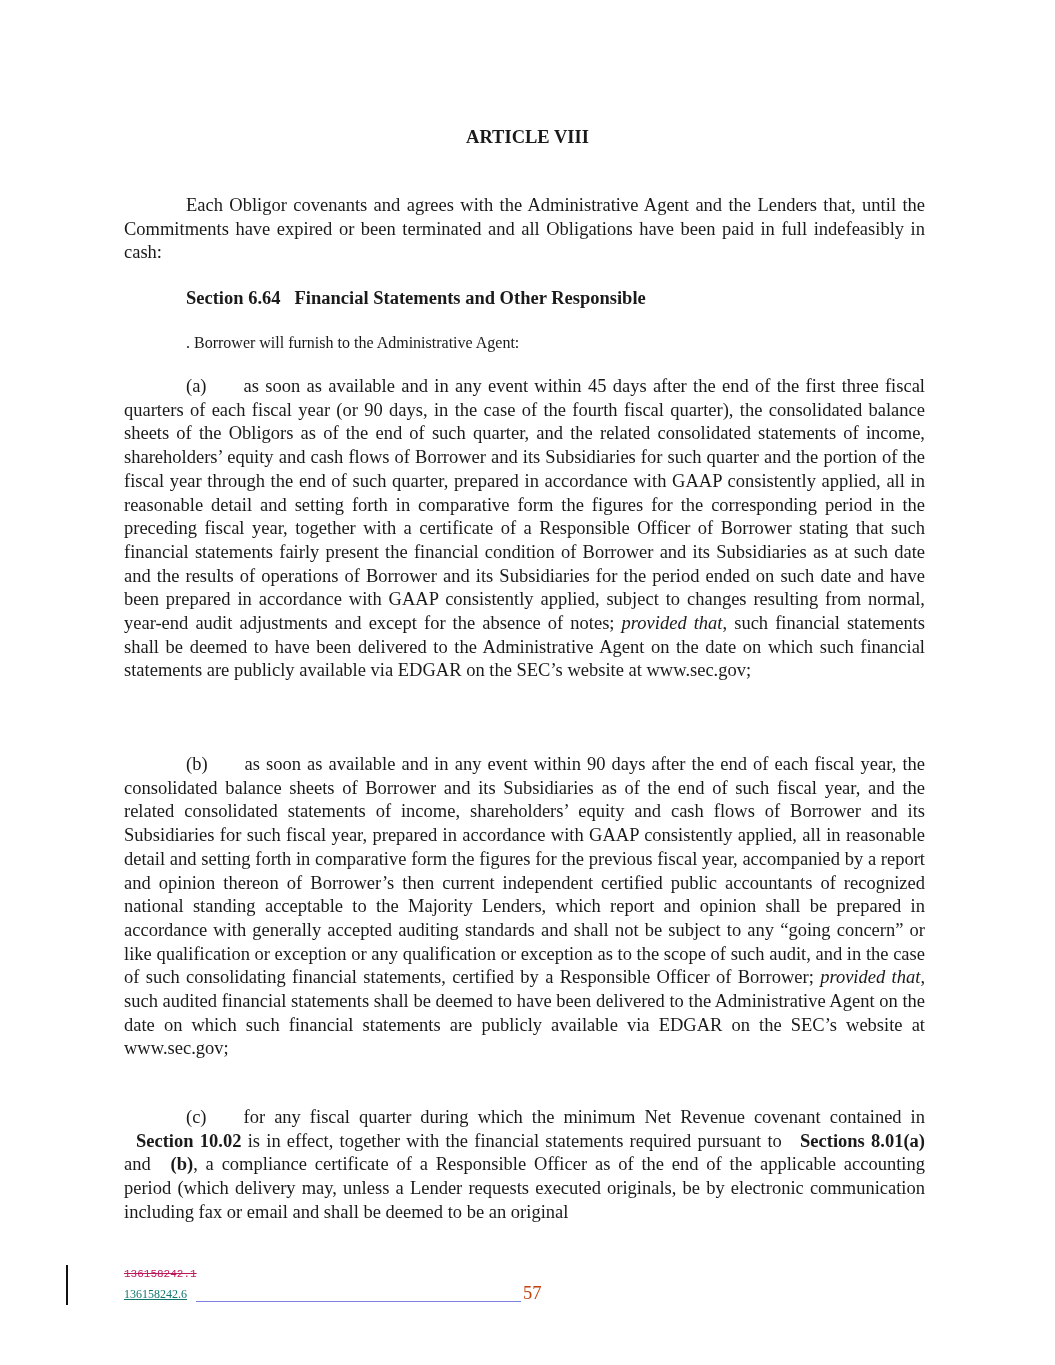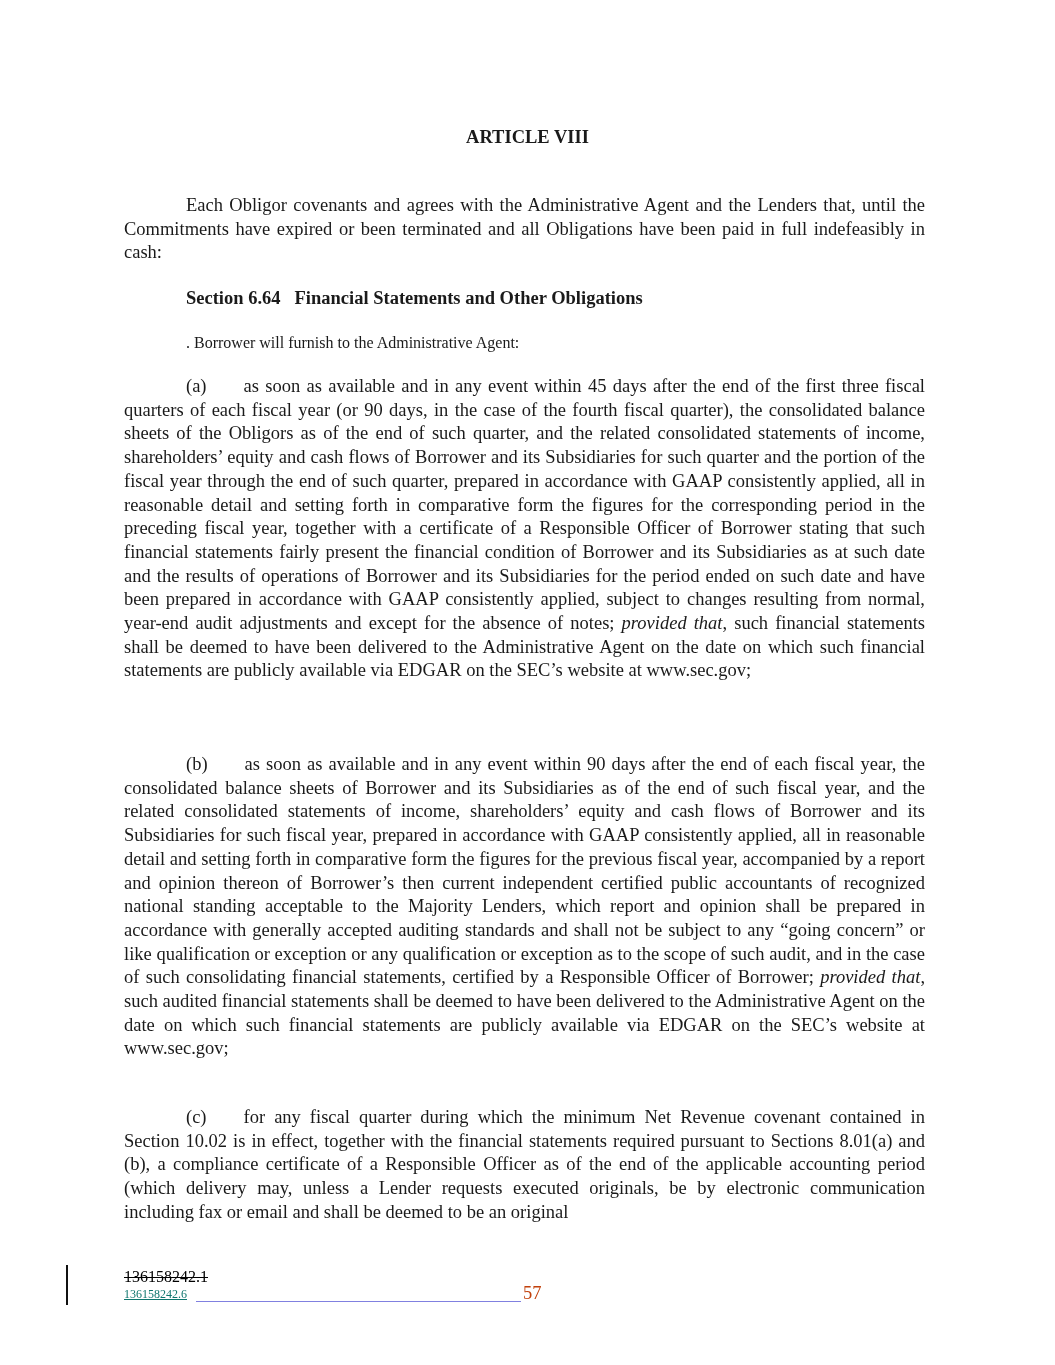--- a/index.html
+++ b/index.html
@@ -19,28 +19,28 @@
     text-align: justify; margin: 0;
   }
   .indent { display: inline-block; width: 62px; }
   .label-gap { display: inline-block; width: 37px; }
   .section-title {
     position: absolute; left: 186px; font-weight: bold; font-size: 18.5px; line-height: 24px;
   }
   .section-title .sec-gap { display: inline-block; width: 14px; }
   .lead-in { position: absolute; left: 186px; font-size: 16px; line-height: 24px; }
   i { font-style: italic; }
-  b { font-weight: normal; }
+  b { font-weight: bold; margin-left: 12px; }
 
   .change-bar {
     position: absolute; left: 66px; top: 1265px; width: 2px; height: 40px; background: #111;
   }
   .footer-old {
     position: absolute; left: 124px; top: 1268px;
-    font-size: 16px; color: #000000; text-decoration: line-through;
+    font-size: 11px; color: #be185d; text-decoration: line-through; font-family: Liberation Mono, monospace;
   }
   .footer-new {
     position: absolute; left: 124px; top: 1287px;
     font-size: 12px; color: #0f766e; text-decoration: underline;
   }
   .footer-rule {
     position: absolute; left: 196px; top: 1301px; width: 325px; height: 1px; background: #8080e0;
   }
   .page-number {
     position: absolute; left: 523px; top: 1283px; font-size: 18.5px; color: #c2410c;
@@ -49,21 +49,21 @@
 </head>
 <body>
 
 <div class="page">
 
   <div class="heading" style="top:125px;">ARTICLE VIII</div>
 
   <p class="para" style="top:194px;"><span class="indent"></span><span>Each Obligor covenants and agrees with the Administrative Agent and the Lenders that, until the Commitments have expired or been terminated and all Obligations have been paid in full indefeasibly in cash:</span></p>
 
   <div class="section-title" style="top:286px;">
-    <span>Section 6.64</span><span class="sec-gap"></span><span>Financial Statements and Other Obligations</span>
+    <span>Section 6.64</span><span class="sec-gap"></span><span>Financial Statements and Other Responsible</span>
   </div>
 
   <div class="lead-in" style="top:331px;">.  Borrower will furnish to the Administrative Agent:</div>
 
   <p class="para" style="top:375px;"><span class="indent"></span><span>(a)</span><span class="label-gap"></span><span>as soon as available and in any event within 45 days after the end of the first three fiscal quarters of each fiscal year (or 90 days, in the case of the fourth fiscal quarter), the consolidated balance sheets of the Obligors as of the end of such quarter, and the related consolidated statements of income, shareholders’ equity and cash flows of Borrower and its Subsidiaries for such quarter and the portion of the fiscal year through the end of such quarter, prepared in accordance with GAAP consistently applied, all in reasonable detail and setting forth in comparative form the figures for the corresponding period in the preceding fiscal year, together with a certificate of a Responsible Officer of Borrower stating that such financial statements fairly present the financial condition of Borrower and its Subsidiaries as at such date and the results of operations of Borrower and its Subsidiaries for the period ended on such date and have been prepared in accordance with GAAP consistently applied, subject to changes resulting from normal, year-end audit adjustments and except for the absence of notes; </span><i>provided that</i><span>, such financial statements shall be deemed to have been delivered to the Administrative Agent on the date on which such financial statements are publicly available via EDGAR on the SEC’s website at www.sec.gov;</span></p>
 
   <p class="para" style="top:753px;"><span class="indent"></span><span>(b)</span><span class="label-gap"></span><span>as soon as available and in any event within 90 days after the end of each fiscal year, the consolidated balance sheets of Borrower and its Subsidiaries as of the end of such fiscal year, and the related consolidated statements of income, shareholders’ equity and cash flows of Borrower and its Subsidiaries for such fiscal year, prepared in accordance with GAAP consistently applied, all in reasonable detail and setting forth in comparative form the figures for the previous fiscal year, accompanied by a report and opinion thereon of Borrower’s then current independent certified public accountants of recognized national standing acceptable to the Majority Lenders, which report and opinion shall be prepared in accordance with generally accepted auditing standards and shall not be subject to any “going concern” or like qualification or exception or any qualification or exception as to the scope of such audit, and in the case of such consolidating financial statements, certified by a Responsible Officer of Borrower; </span><i>provided that</i><span>, such audited financial statements shall be deemed to have been delivered to the Administrative Agent on the date on which such financial statements are publicly available via EDGAR on the SEC’s website at www.sec.gov;</span></p>
 
   <p class="para" style="top:1106px;"><span class="indent"></span><span>(c)</span><span class="label-gap"></span><span>for any fiscal quarter during which the minimum Net Revenue covenant contained in </span><b>Section 10.02</b><span> is in effect, together with the financial statements required pursuant to </span><b>Sections 8.01(a)</b><span> and </span><b>(b)</b><span>, a compliance certificate of a Responsible Officer as of the end of the applicable accounting period (which delivery may, unless a Lender requests executed originals, be by electronic communication including fax or email and shall be deemed to be an original</span></p>
 

